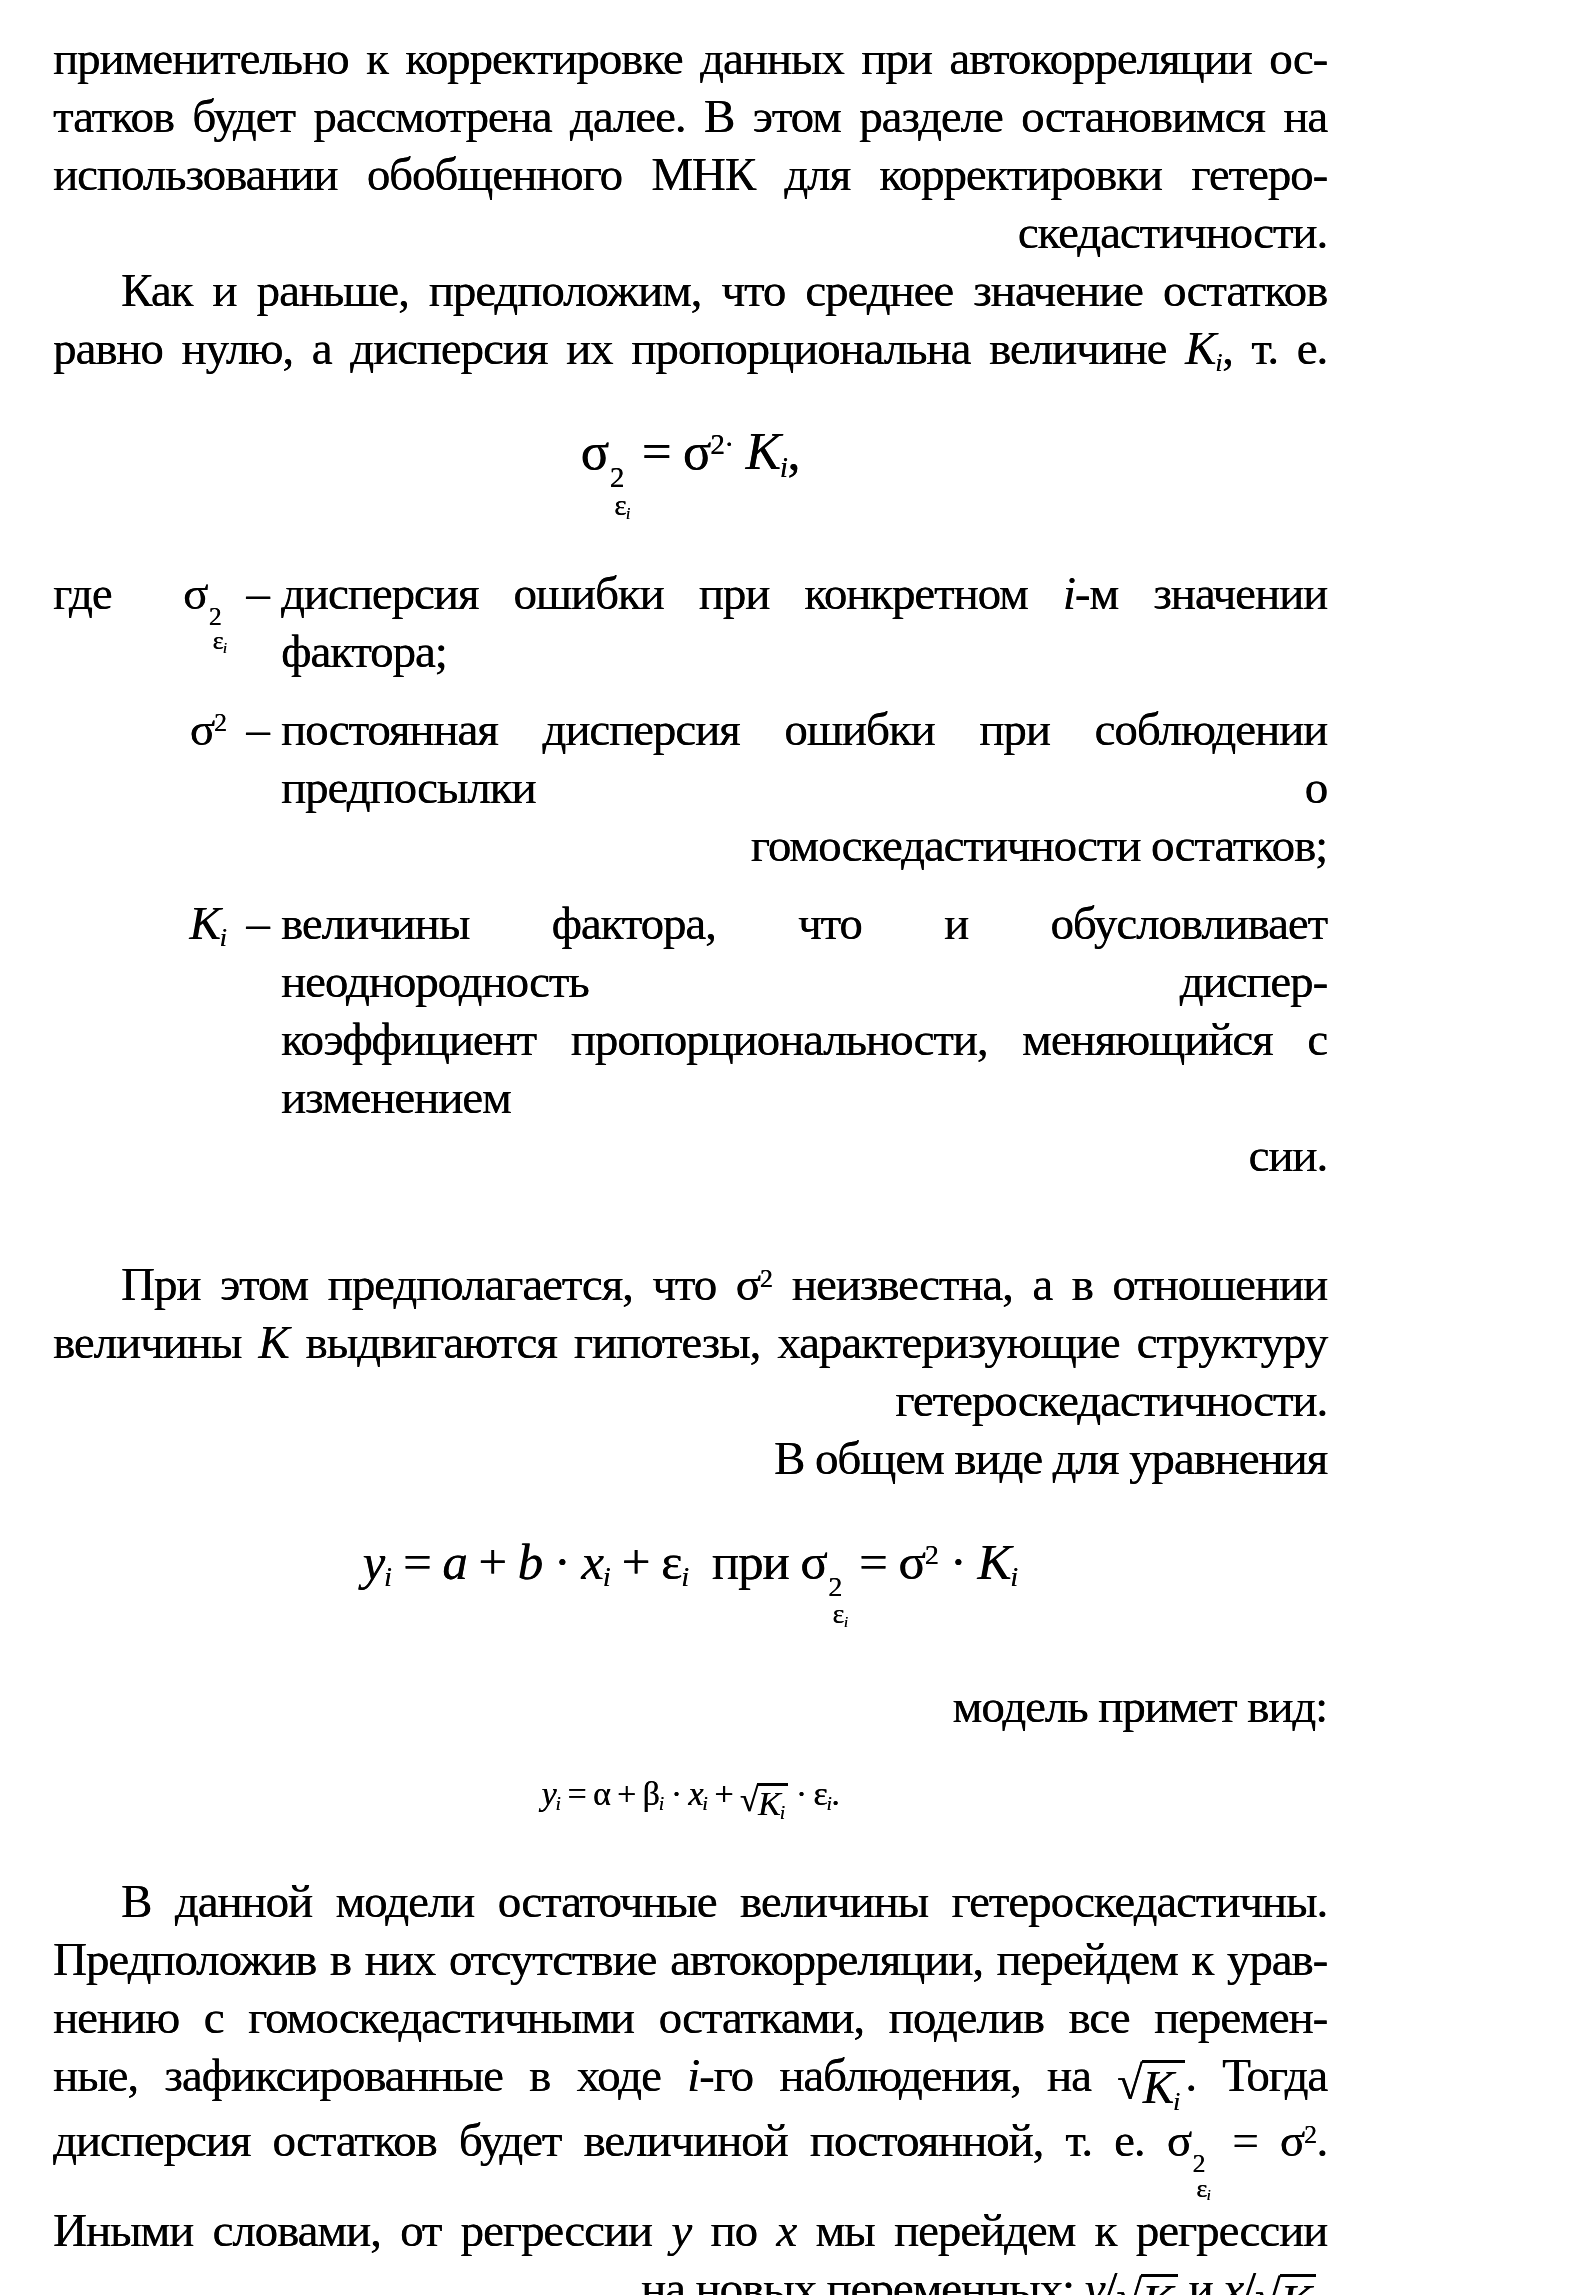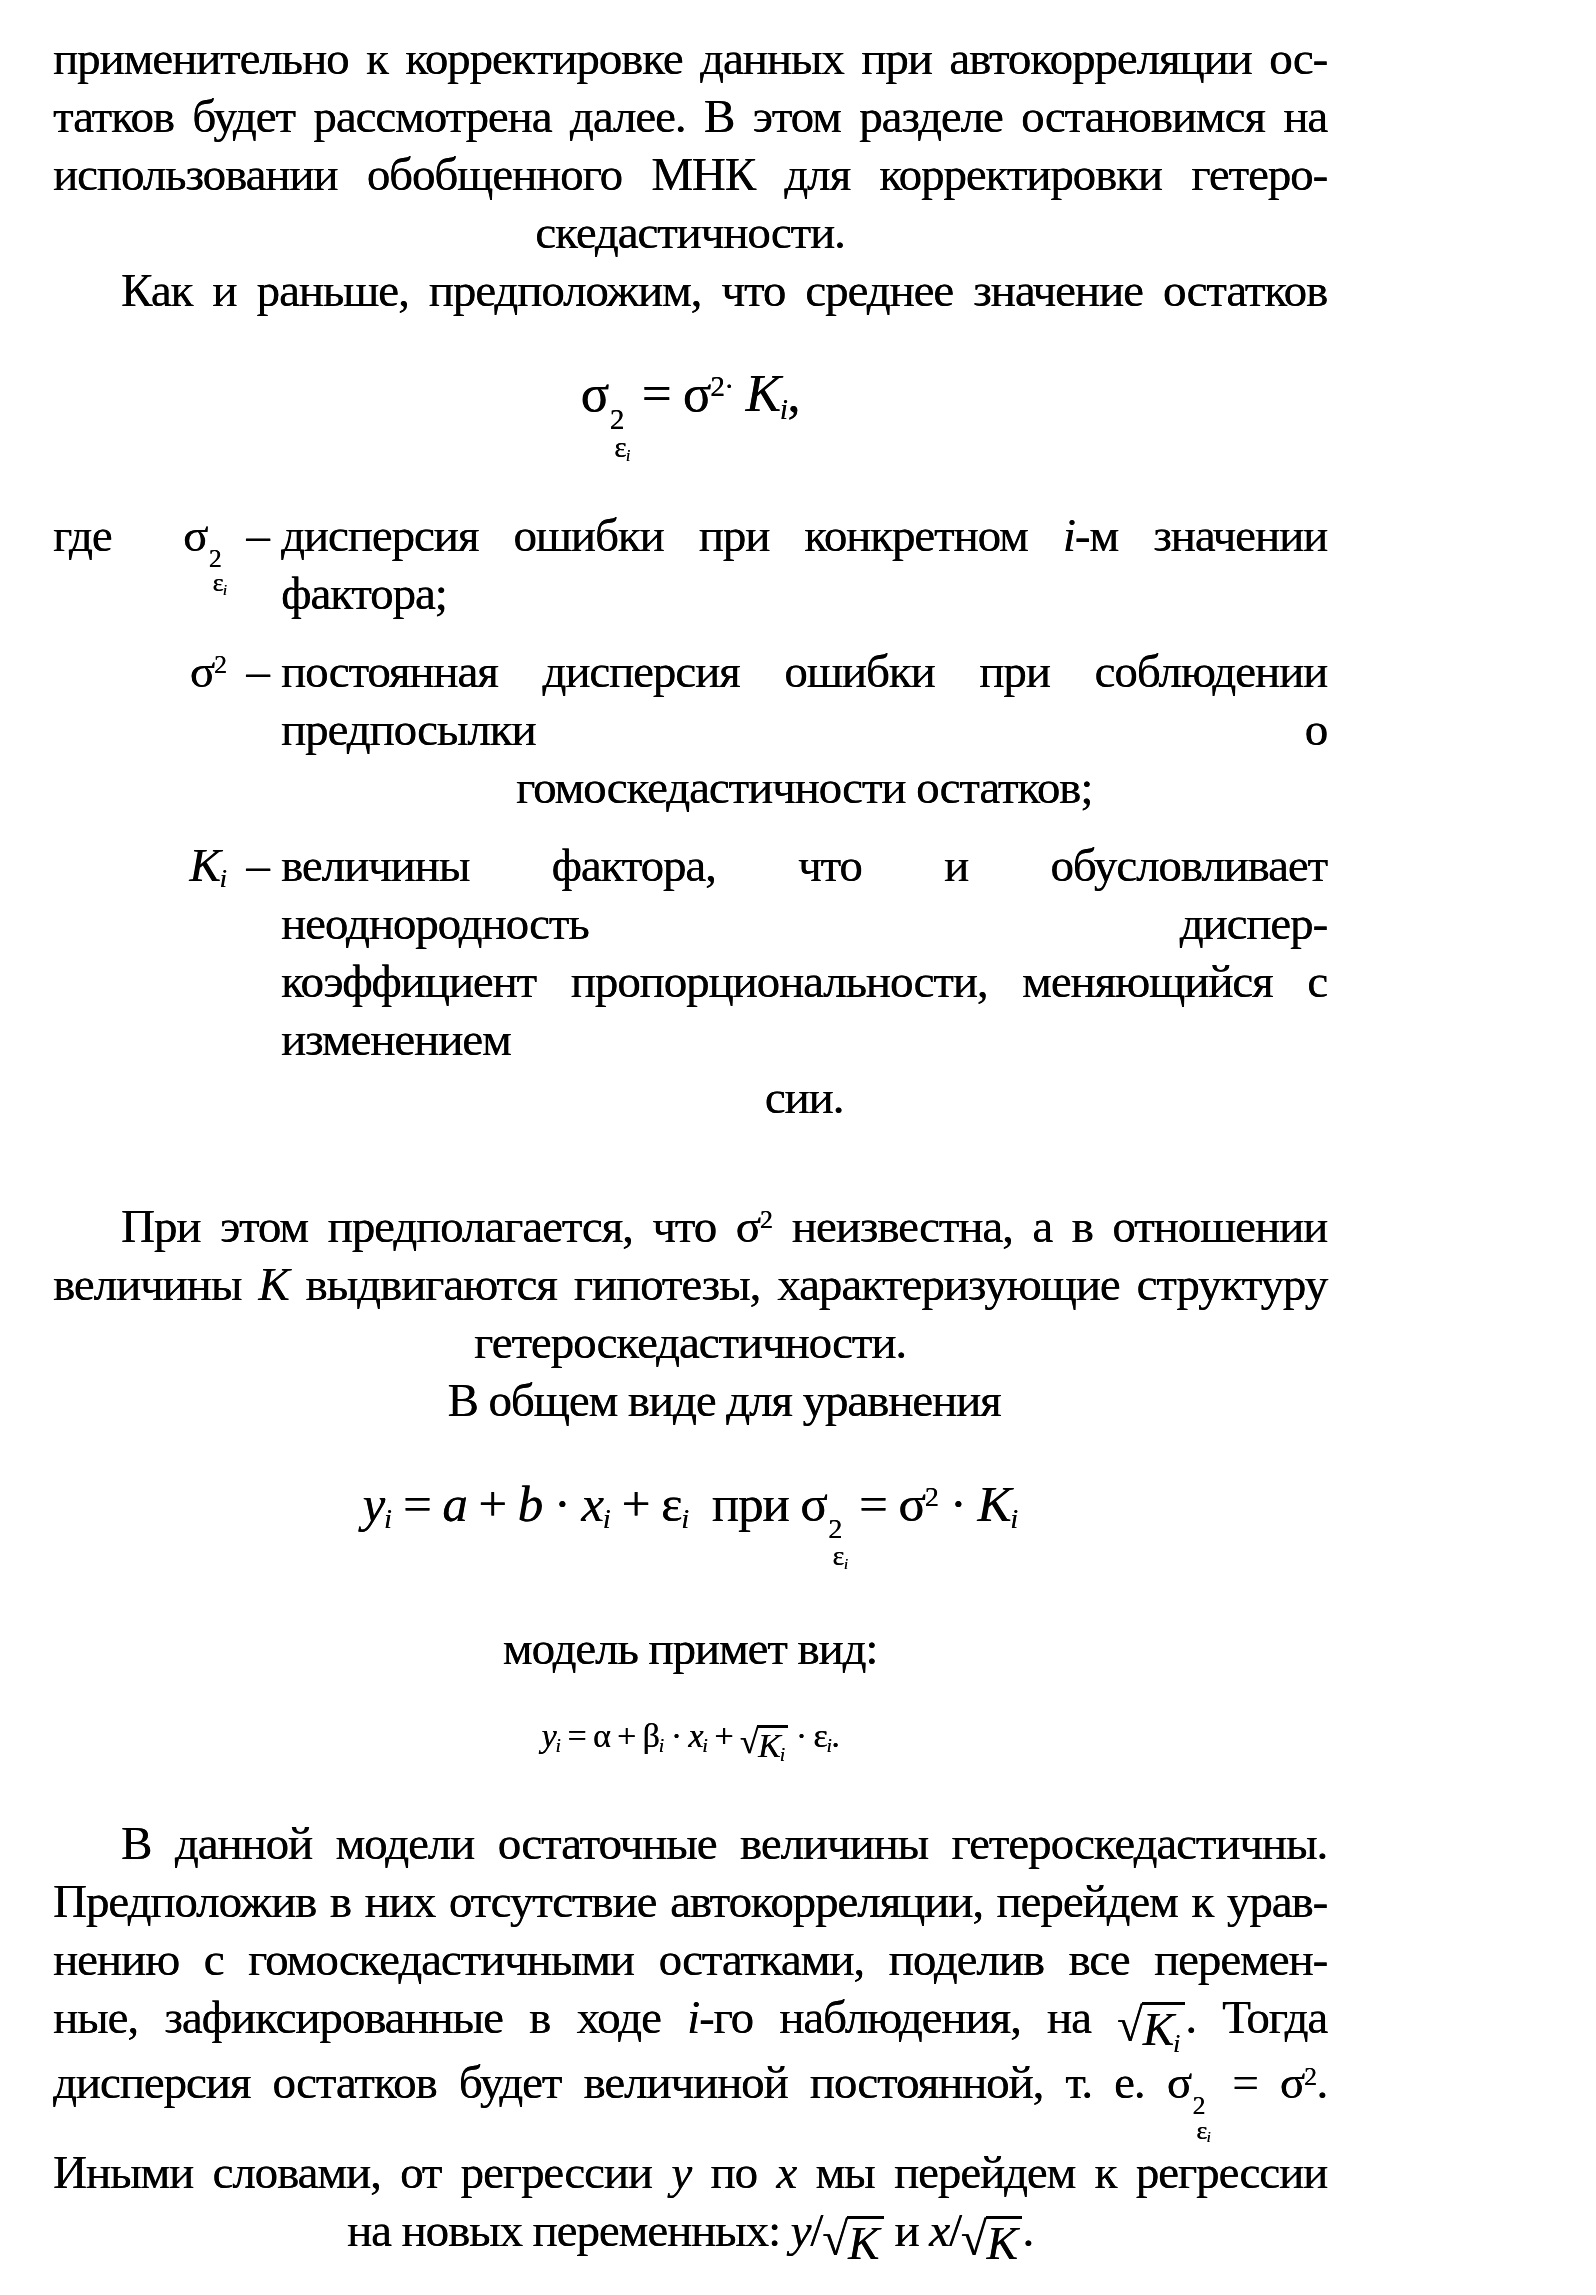--- a/index.html
+++ b/index.html
@@ -9,21 +9,21 @@
     box-sizing:border-box;
     background:#ffffff;color:#000000;
     font-family:"Liberation Serif","DejaVu Serif",serif;
     font-size:47px;line-height:1.235;
     letter-spacing:-1.1px;
     padding:29px 51px 0 53px;
     overflow:hidden;
     text-shadow:0.3px 0 0 #000;
   }
   .para{margin:0;}
-  .line{text-align:center;white-space:normal;}
+  .line{text-align:right;white-space:normal;}
   .line.fill{text-align:justify;text-align-last:justify;}
   .line.ind{text-indent:68px;}
 
   
   .formula{text-align:center;margin:44px 0;line-height:1.15;}
   .formula.f1{font-size:53px;}
   .formula.f2{font-size:51px;margin:46px 0 49px;}
   .formula.f3{font-size:34px;margin:39px 0 51px;}
 
   
@@ -65,20 +65,21 @@
 
   <div class="para">
       <div class="line fill"><span class="tok">применительно к корректировке данных при автокорреляции ос-</span></div>
       <div class="line fill"><span class="tok">татков будет рассмотрена далее. В этом разделе остановимся на</span></div>
       <div class="line fill"><span class="tok">использовании обобщенного МНК для корректировки гетеро-</span></div>
       <div class="line"><span class="tok">скедастичности.</span></div>
     </div>
 
   <div class="para">
       <div class="line fill ind"><span class="tok">Как и раньше, предположим, что среднее значение остатков</span></div>
+      <div class="line fill"><span class="tok">равно нулю, а дисперсия их пропорциональна величине </span><span class="tok it">K<span class="sub1">i</span></span><span class="tok">, т. е.</span></div>
     </div>
 
   <div class="formula f1"><span class="tok">σ<span class="ss"><span class="ssup">2</span><span class="ssub"><span class="tok">ε<span class="sub1">i</span></span></span></span></span><span class="tok"> = </span><span class="tok">σ<span class="sup1">2·</span></span><span class="tok"> </span><span class="tok it">K<span class="sub1">i</span></span><span class="tok">,</span></div>
 
   <div class="deflist">
     <div class="where">где</div>
     <div class="term"><span class="tok">σ<span class="ss"><span class="ssup">2</span><span class="ssub"><span class="tok">ε<span class="sub1">i</span></span></span></span></span></div>
     <div class="dash">–</div>
     <div class="def">
         <div class="line fill"><span class="tok">дисперсия ошибки при конкретном </span><span class="tok it">i</span><span class="tok">-м значении фактора;</span></div>

